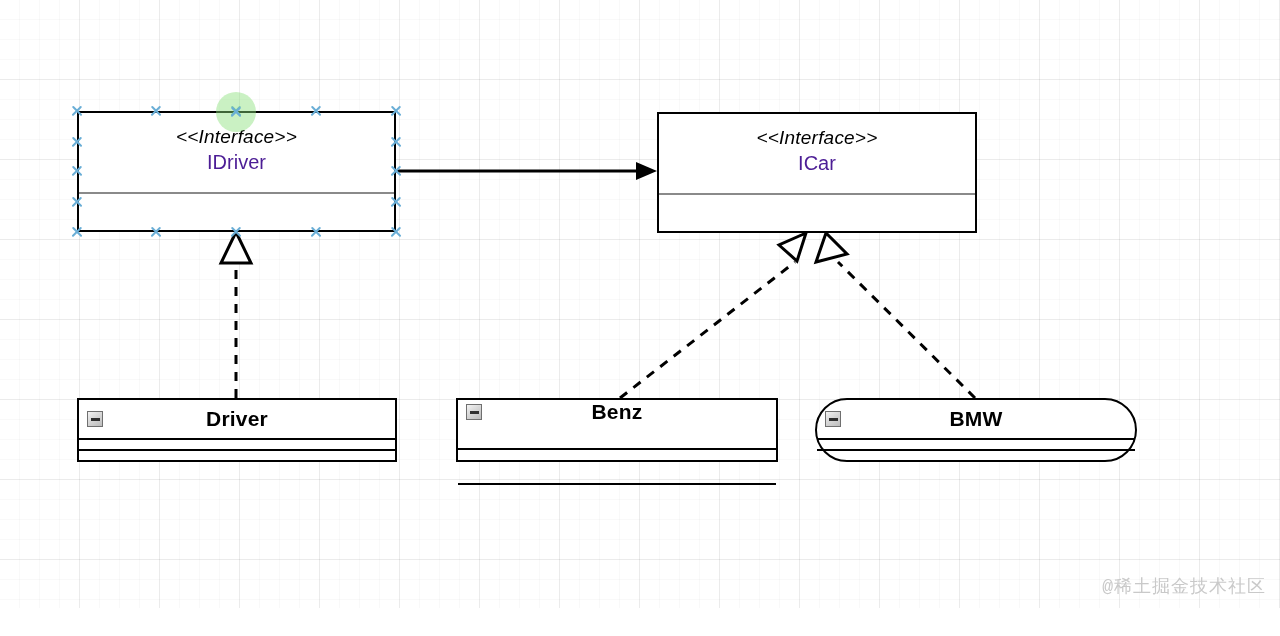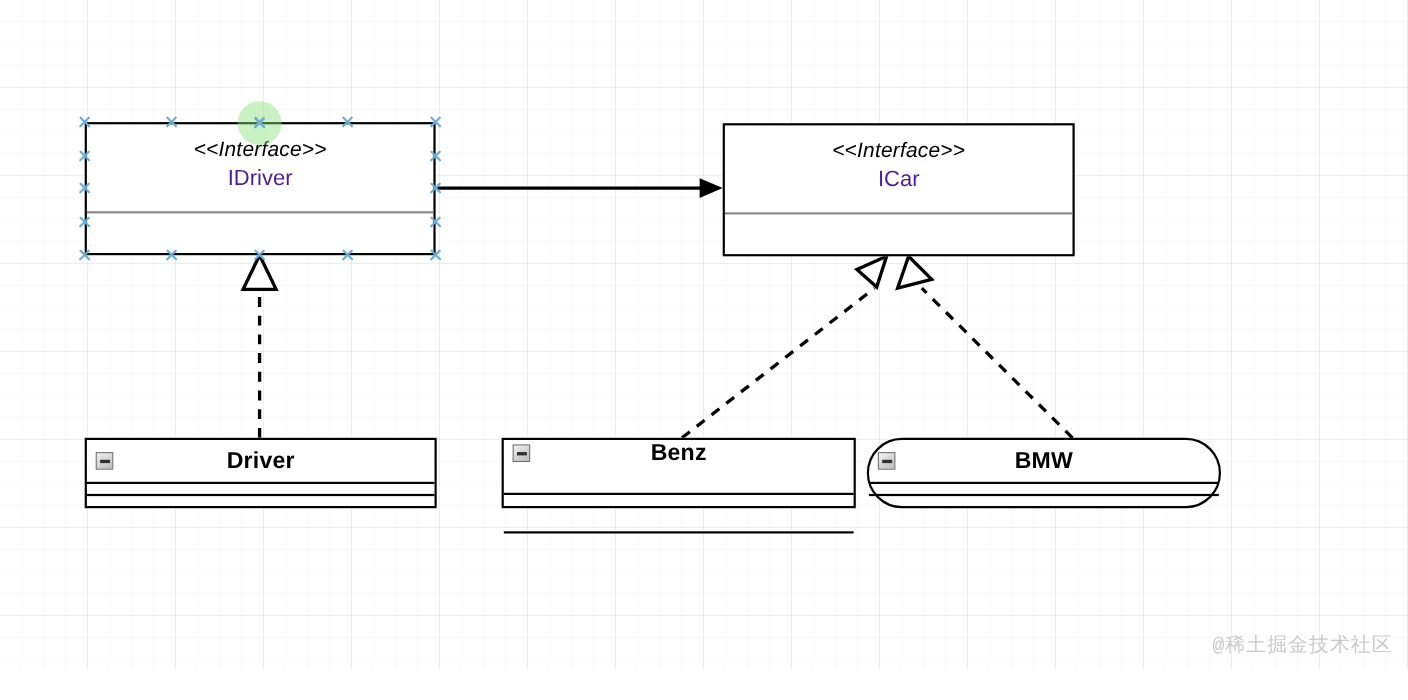--- a/index.html
+++ b/index.html
@@ -236,21 +236,21 @@
 
   <div class="class-box" style="left:456px; top:398px; width:322px; height:64px;gap:24px;">
     <div class="class-title-row">
       <span class="collapse-icon"></span>
       <span class="class-name">Benz</span>
     </div>
     <div class="class-compartment"></div>
     <div class="class-compartment"></div>
   </div>
 
-  <div class="class-box" style="left:788px; top:398px; width:322px; height:64px;border-radius:32px;">
+  <div class="class-box" style="left:815px; top:398px; width:322px; height:64px;border-radius:32px;">
     <div class="class-title-row">
       <span class="collapse-icon"></span>
       <span class="class-name">BMW</span>
     </div>
     <div class="class-compartment"></div>
     <div class="class-compartment"></div>
   </div>
 
   <div class="watermark">@稀土掘金技术社区</div>
 

